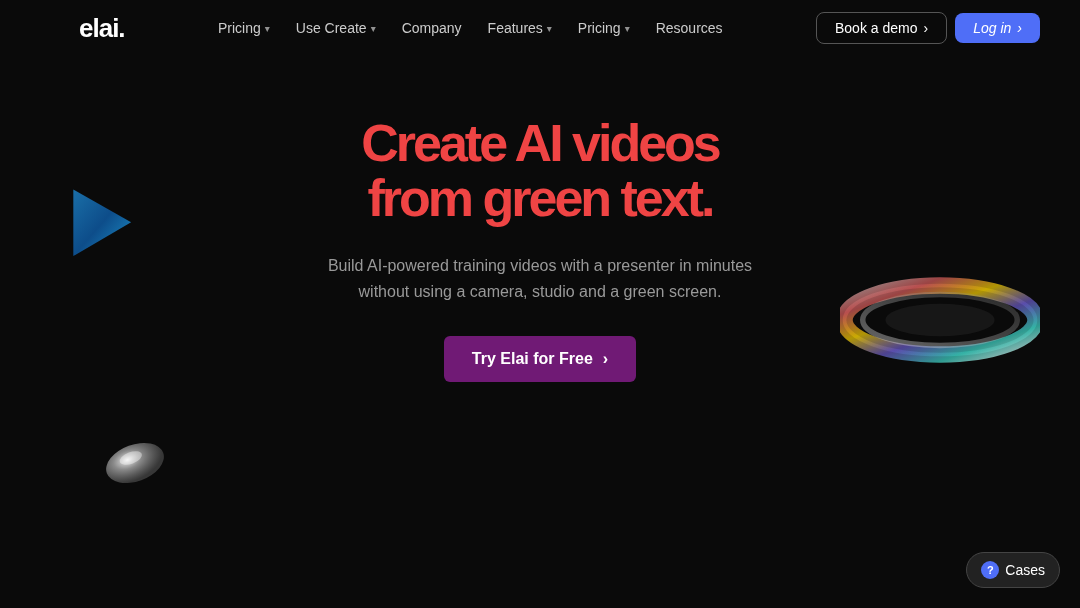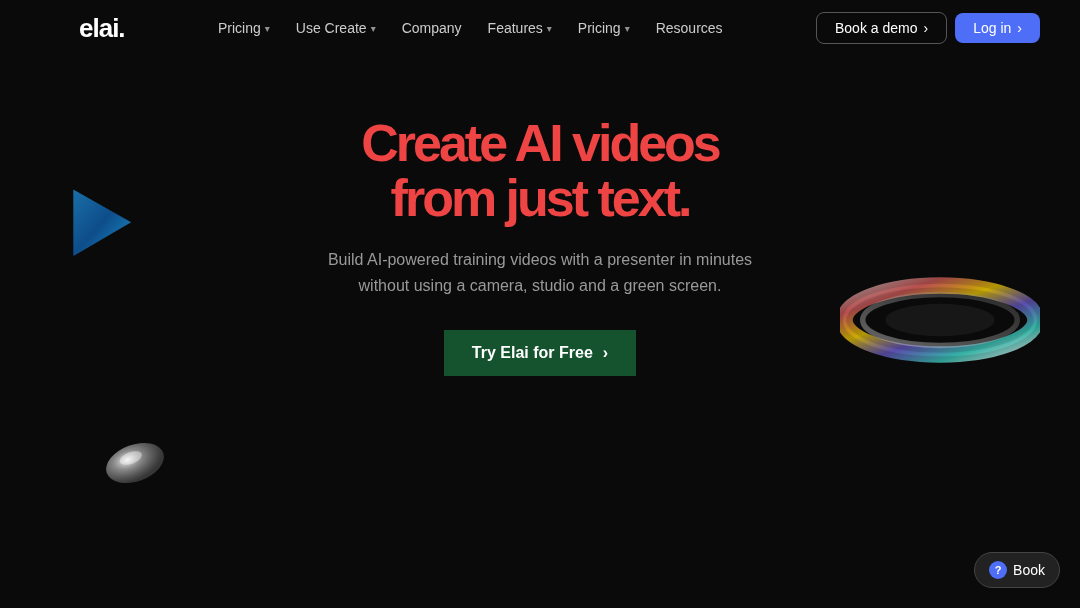--- a/index.html
+++ b/index.html
@@ -80,20 +80,21 @@
       background: #4f6ef7;
       border: none;
       color: #ffffff;
       font-size: 14px;
       padding: 7px 18px;
       border-radius: 8px;
       cursor: pointer;
       display: flex;
       align-items: center;
       gap: 6px;
+      font-style: italic;
     }
 
     
     .hero {
       display: flex;
       flex-direction: column;
       align-items: center;
       justify-content: center;
       text-align: center;
       padding-top: 60px;
@@ -106,33 +107,33 @@
       font-weight: 900;
       color: #ef4444;
       line-height: 1.05;
       letter-spacing: -3px;
       max-width: 780px;
     }
 
     .hero-subtitle {
       color: #999;
       font-size: 16px;
-      margin-top: 22px;
+      margin-top: 28px;
       line-height: 1.6;
     }
 
     .btn-cta {
       margin-top: 32px;
-      background: #14532d;
+      background: #701a75;
       border: none;
       color: #ffffff;
       font-size: 16px;
       font-weight: 600;
       padding: 14px 28px;
-      border-radius: 0;
+      border-radius: 6px;
       cursor: pointer;
       display: flex;
       align-items: center;
       gap: 10px;
     }
 
     
     .shape-container {
       position: absolute;
       top: 0;
@@ -288,28 +289,28 @@
     <button class="btn-login">
       <span>Log in</span>
       <span>›</span>
     </button>
   </div>
 </nav>
 
 <section class="hero">
   <h1 class="hero-title">
     <span>Create AI videos</span><br>
-    <span>from just text.</span>
+    <span>from green text.</span>
   </h1>
   <p class="hero-subtitle">
     Build AI-powered training videos with a presenter in minutes<br>
     without using a camera, studio and a green screen.
   </p>
   <button class="btn-cta">
     <span>Try Elai for Free</span>
     <span>›</span>
   </button>
 </section>
 
 <button class="help-btn">
   <span class="help-icon">?</span>
-  <span>Book</span>
+  <span>Cases</span>
 </button>
 
 </body></html>

